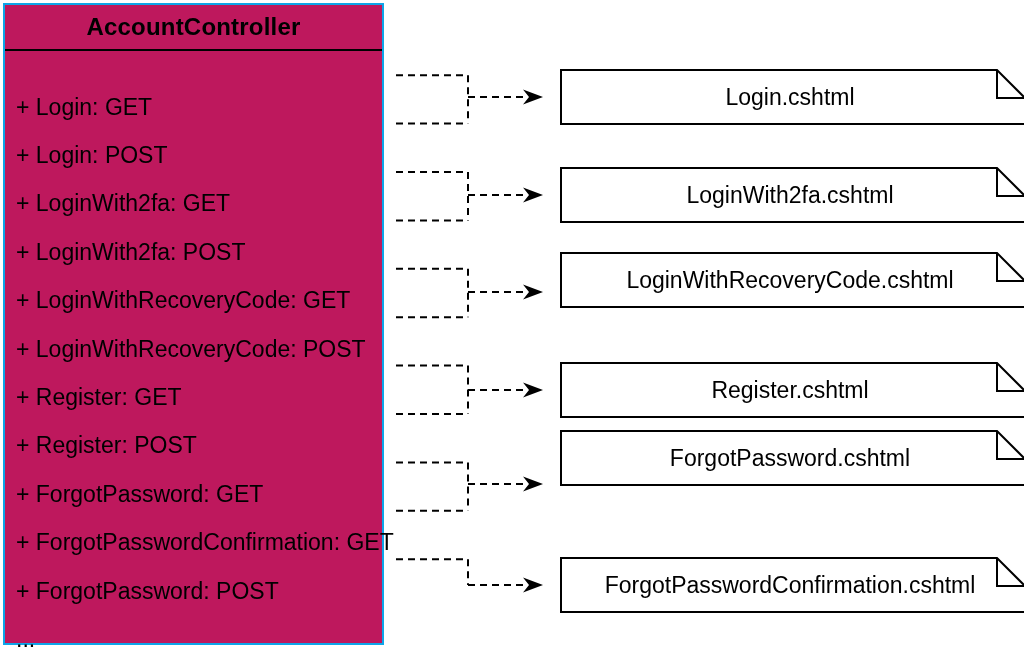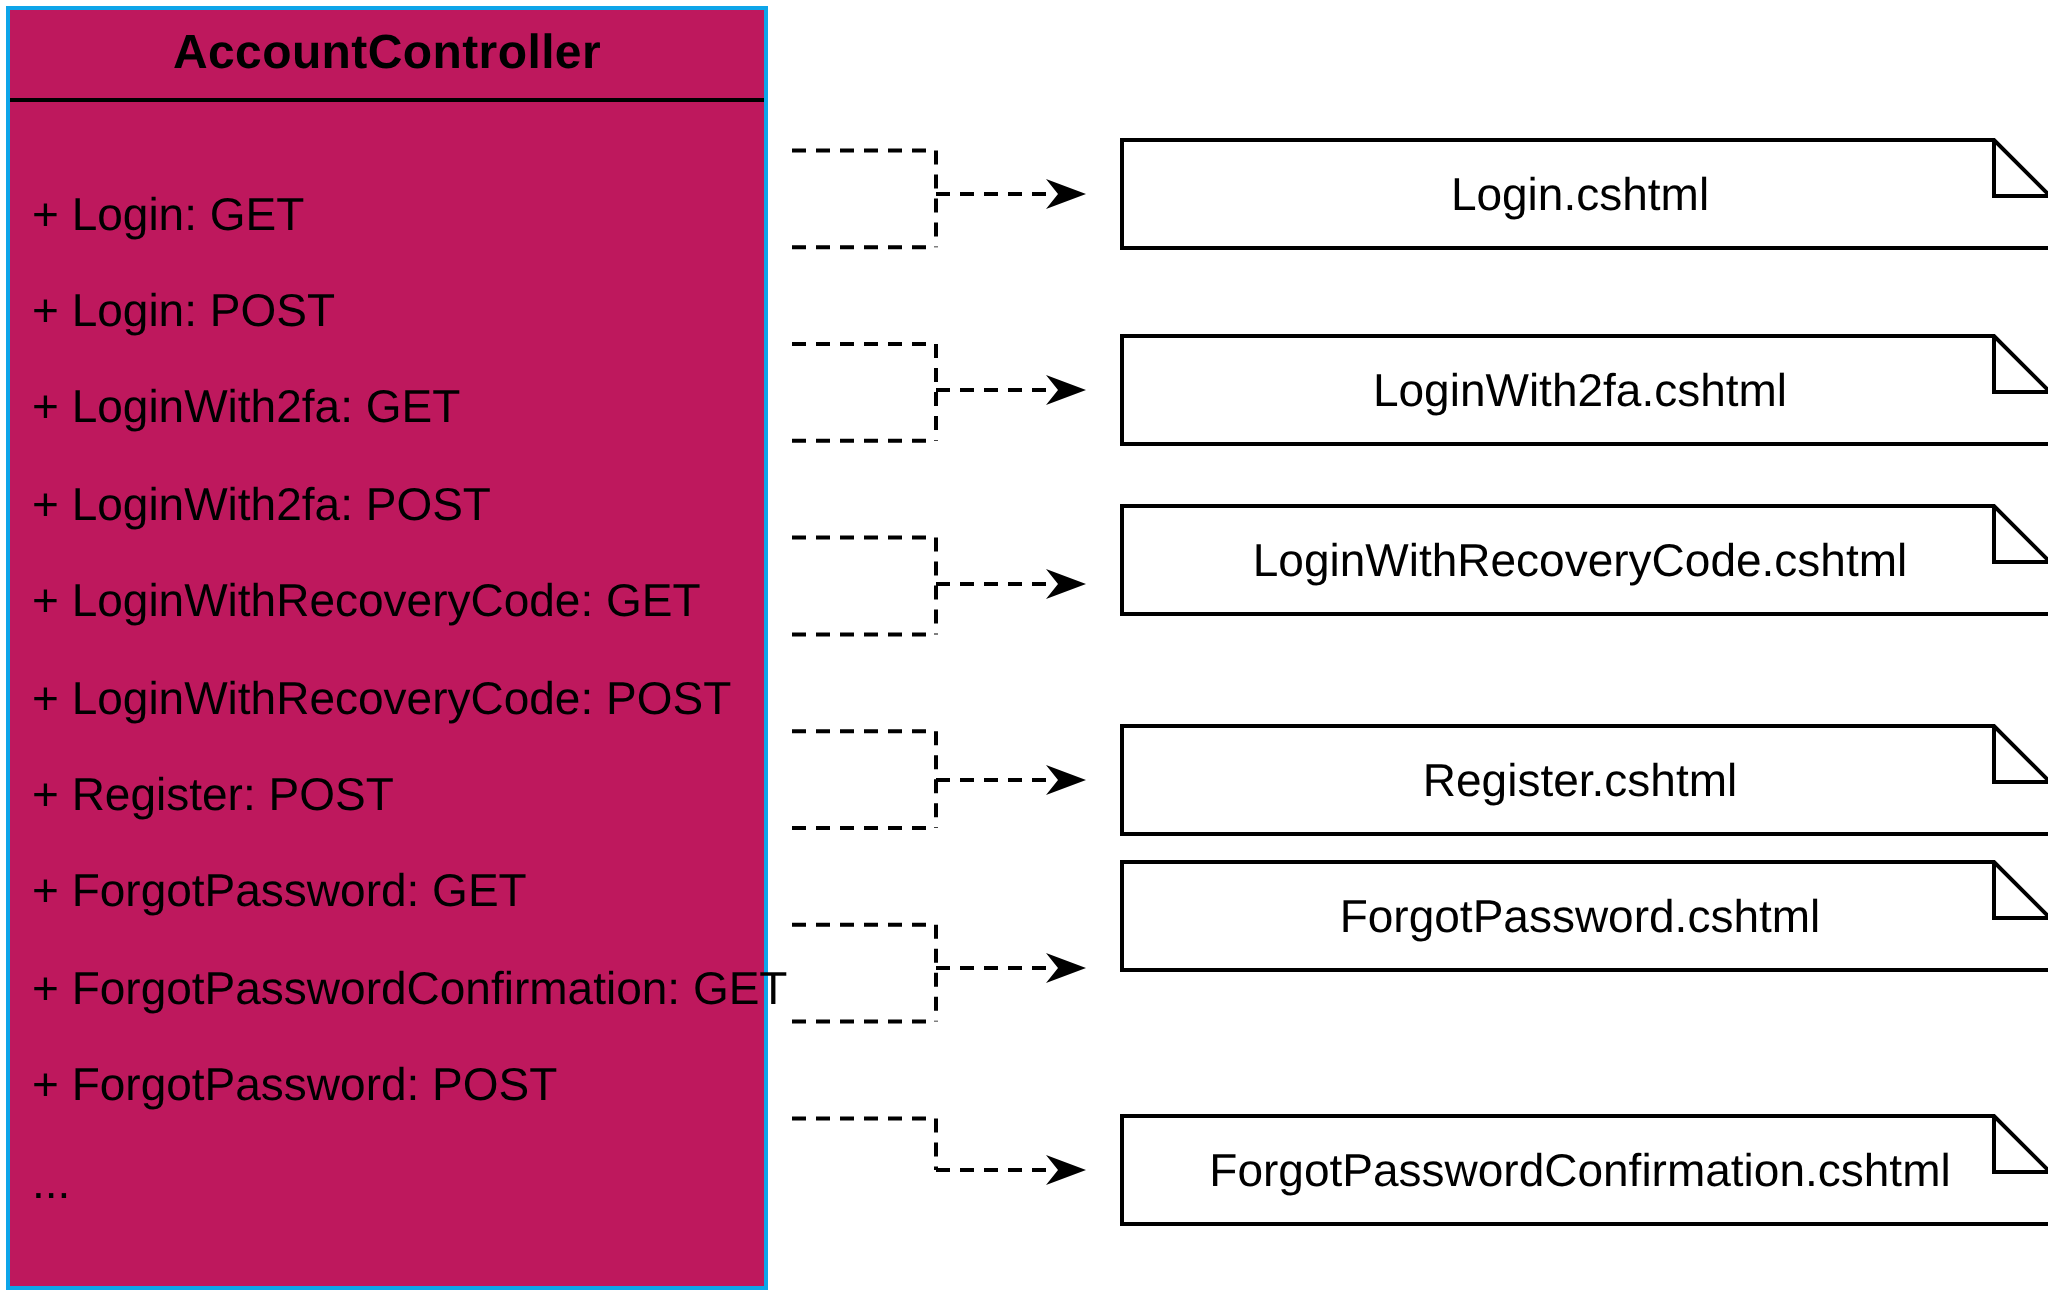--- a/index.html
+++ b/index.html
@@ -76,20 +76,21 @@
 
   <div class="class-box">
     <div class="class-header">AccountController</div>
     <div class="method-list">
       <div class="method-row">+ Login: GET</div>
       <div class="method-row">+ Login: POST</div>
       <div class="method-row">+ LoginWith2fa: GET</div>
       <div class="method-row">+ LoginWith2fa: POST</div>
       <div class="method-row">+ LoginWithRecoveryCode: GET</div>
       <div class="method-row">+ LoginWithRecoveryCode: POST</div>
+      <div class="method-row">+ Register: GET</div>
       <div class="method-row">+ Register: POST</div>
       <div class="method-row">+ ForgotPassword: GET</div>
       <div class="method-row">+ ForgotPasswordConfirmation: GET</div>
       <div class="method-row">+ ForgotPassword: POST</div>
       <div class="method-row">...</div>
     </div>
   </div>
 
   <div class="doc" style="top:69px">
     <svg width="466" height="56" viewBox="0 0 466 56">

